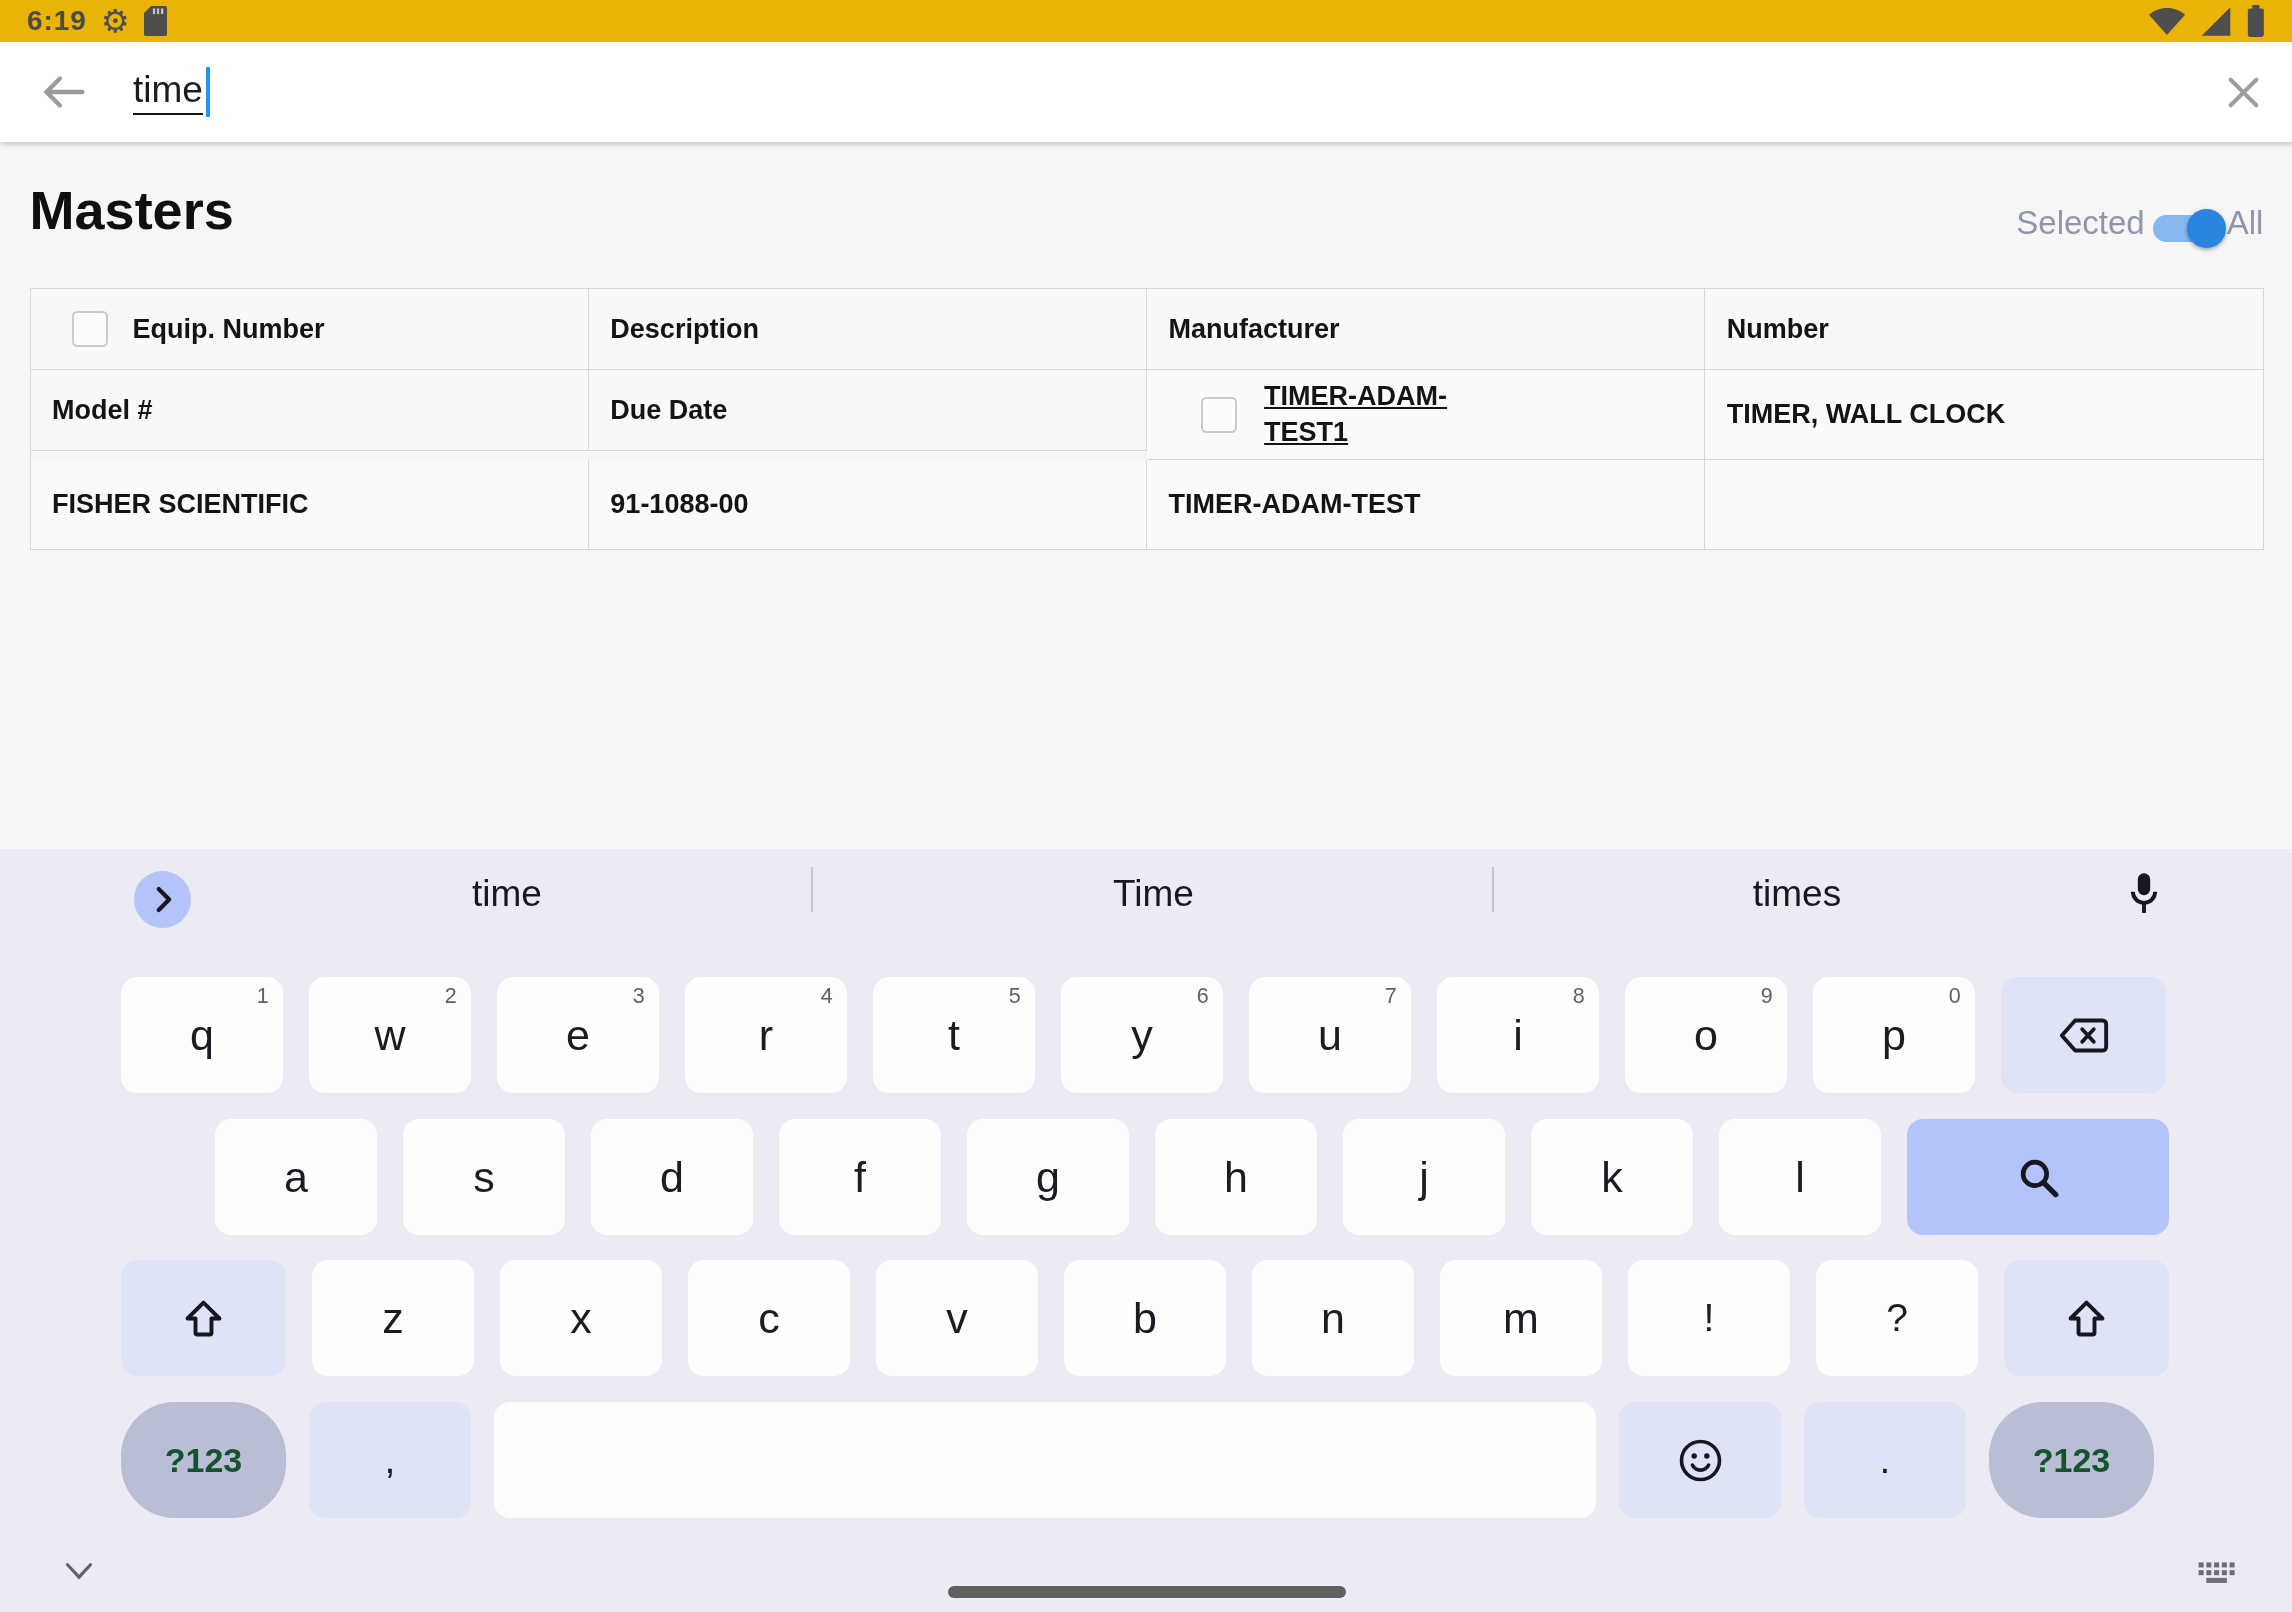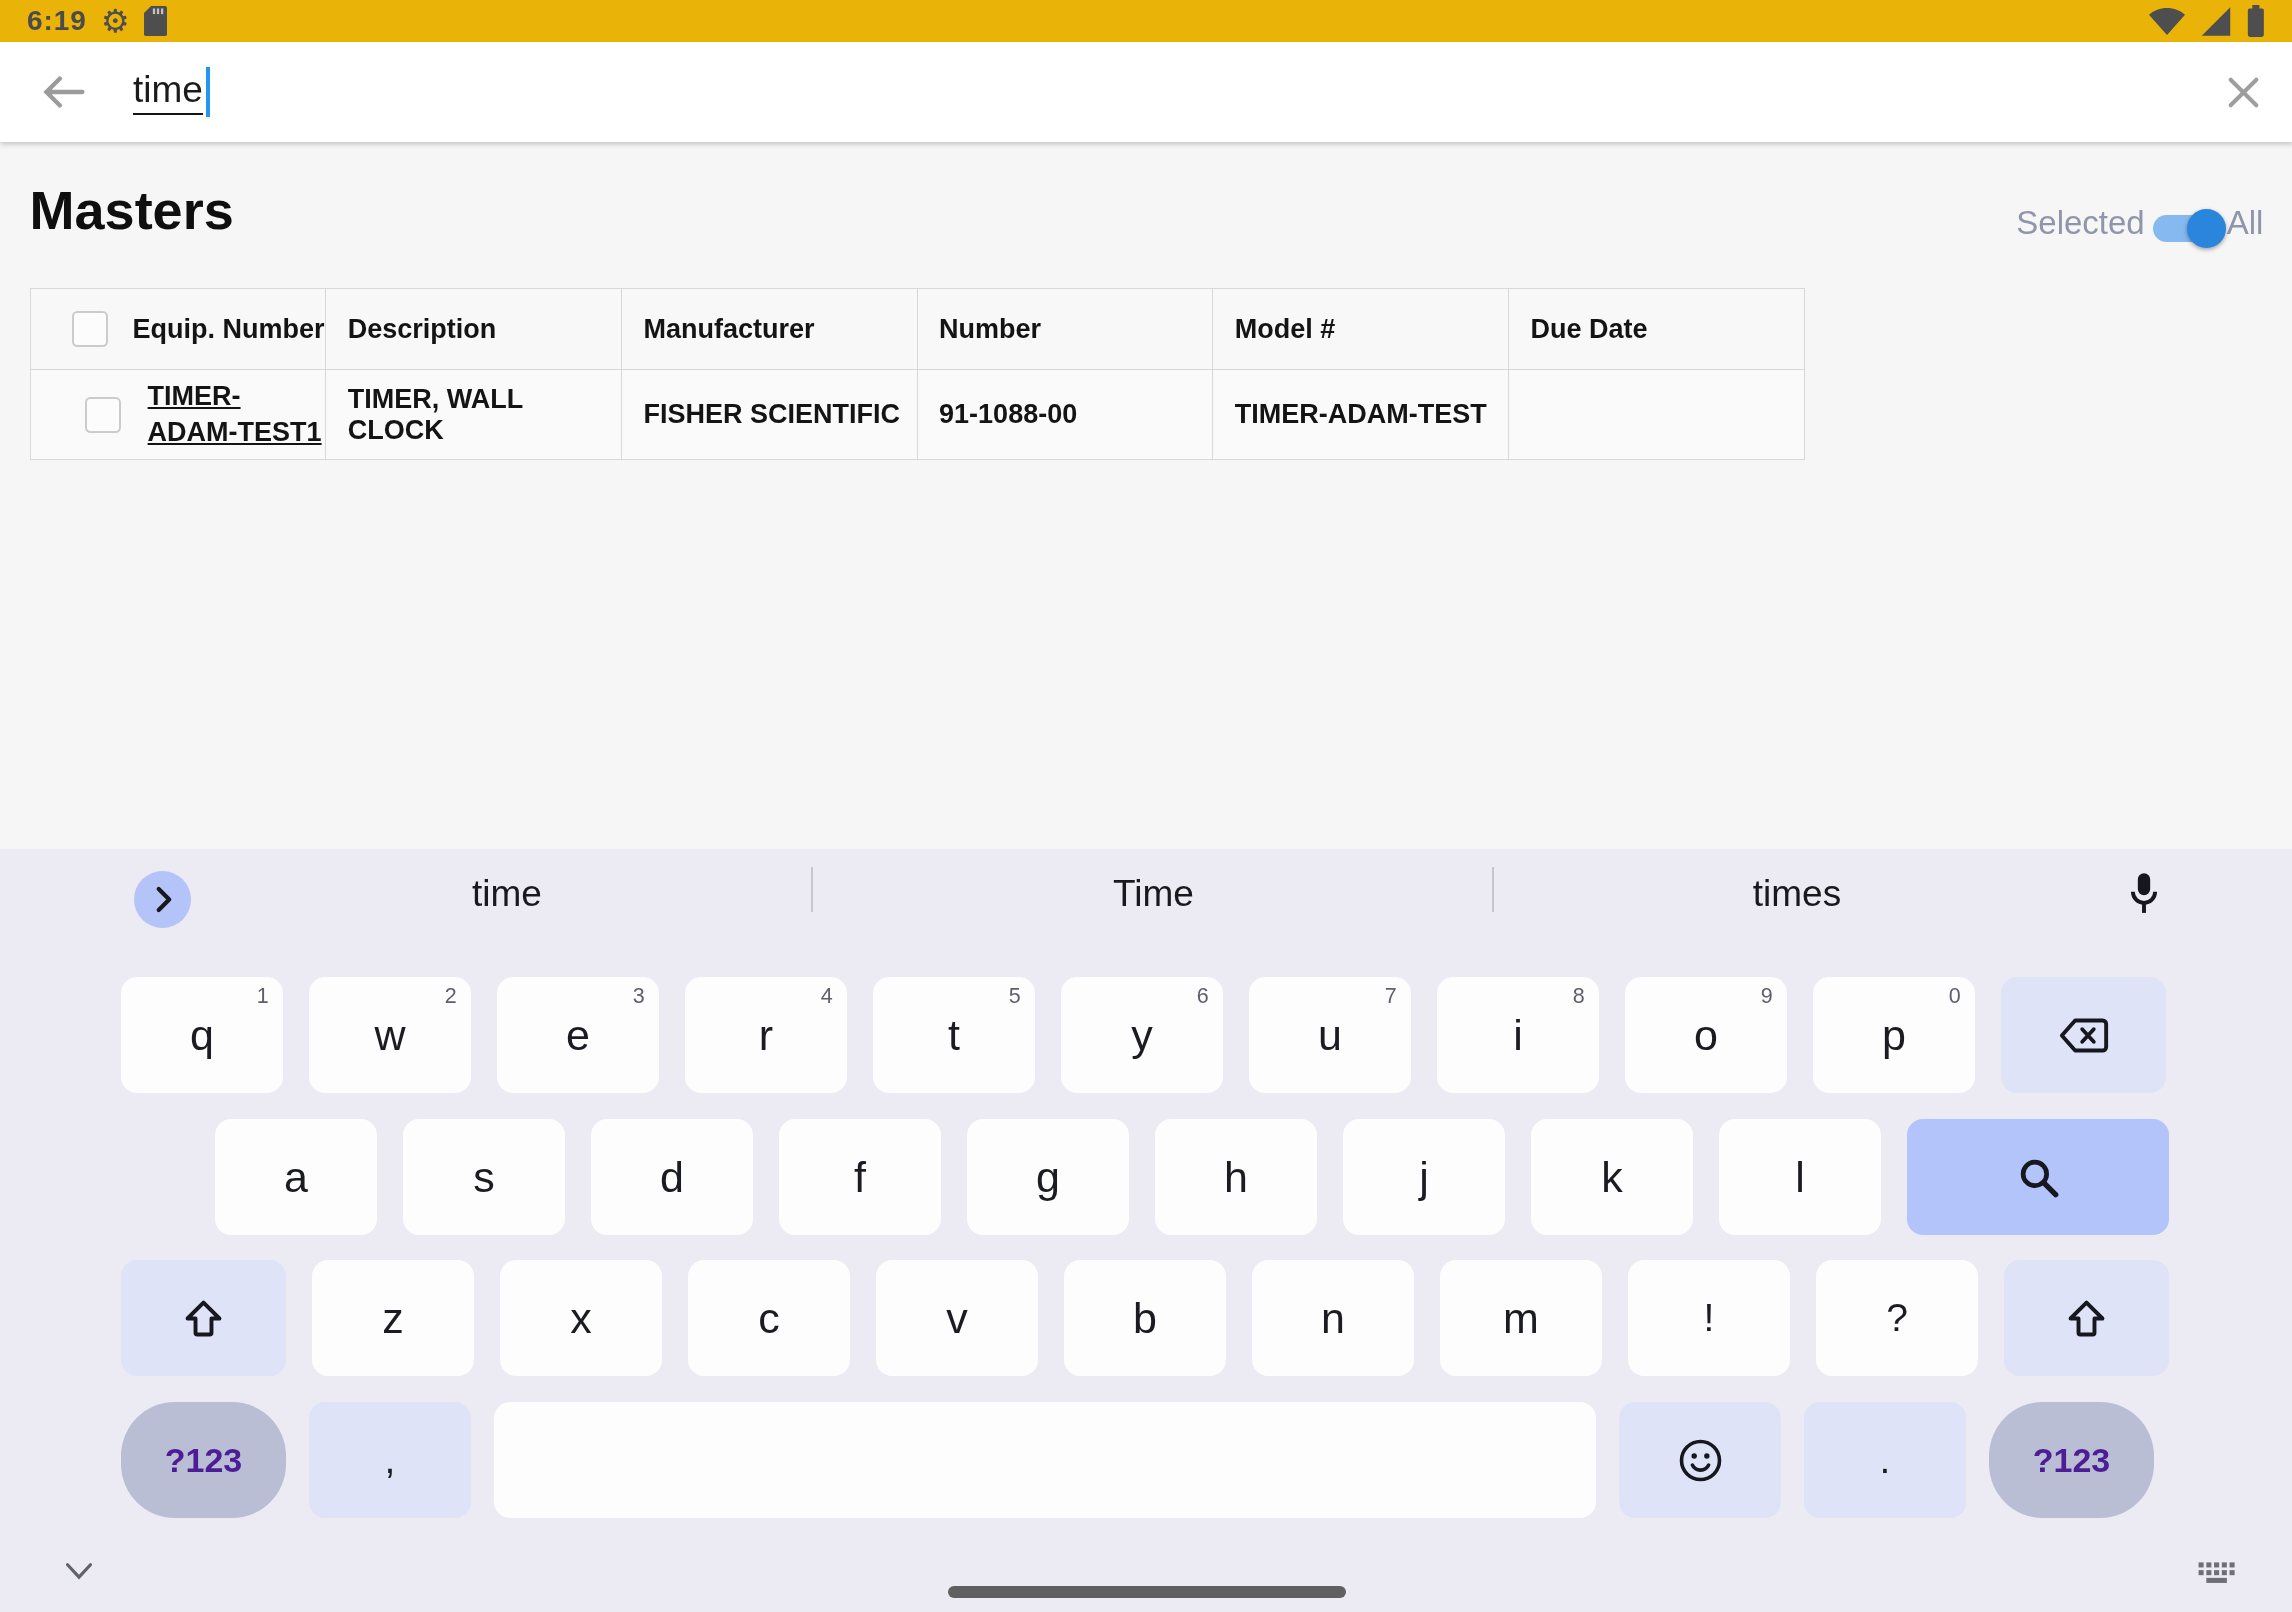--- a/index.html
+++ b/index.html
@@ -27,22 +27,22 @@
   
   .page-title { position:absolute; left:29.6px; top:179px; font-size:54px; font-weight:bold; color:#0f0f0f; }
   .toggle-group { position:absolute; right:29.6px; top:199px; height:43px; display:flex; align-items:flex-end; gap:8px; }
   .toggle-label { font-size:33px; color:#8f96a9; }
   .switch { position:relative; width:66px; height:27px; }
   .switch .track { width:66px; height:27px; border-radius:13.4px; background:#85b9f0; }
   .switch .thumb { position:absolute; right:-7.2px; top:-6.3px; width:39px; height:39px; border-radius:50%;
                    background:#2a86dd; box-shadow:0 1.8px 4.5px rgba(0,0,0,0.35); }
 
   
-  .table { position:absolute; left:29.6px; top:288px; width:1775px; display:grid;
-           grid-template-columns:repeat(6,1fr); border-top:1.8px solid #d8d8d8; border-left:1.8px solid #d8d8d8; }
+  .table { position:absolute; left:29.6px; top:288px; width:2234px; display:grid;
+           grid-template-columns:repeat(4,1fr); border-top:1.8px solid #d8d8d8; border-left:1.8px solid #d8d8d8; }
   .hcell, .dcell { border-right:1.8px solid #d8d8d8; border-bottom:1.8px solid #d8d8d8;
                    display:flex; align-items:center; padding-left:21.5px;
                    font-size:27px; font-weight:bold; color:#141414; }
   .hcell { background:#f8f8f8; height:81px; }
   .dcell { background:#fafafa; height:90px; }
   .hcell.first { padding-left:41px; gap:25px; }
   .dcell.first { padding-left:54px; gap:27px;text-decoration:underline; }
   .checkbox { width:36px; height:36px; flex:none; border:2.7px solid #cbcbcb; border-radius:5.4px; background:#fcfcfc; }
   .equip-label { max-width:215px; line-height:1.3; }
 
@@ -65,21 +65,21 @@
   .r2 { left:215px; top:270px; }
   .r3 { left:121px; top:411px; }
   .r4 { left:121px; top:553px; gap:23px; }
   .key { width:162px; height:116px; background:#fdfdfe; border-radius:16px; position:relative;
          display:flex; align-items:center; justify-content:center;
          font-size:43px; color:#1b1b22; }
   .key .hint { position:absolute; top:7.2px; right:14.3px; font-size:21.5px; color:#5f5f6b; }
   .key.fn { background:#dfe3f7; }
   .key.wide { width:165px; }
   .key.search-key { width:262px; background:#b2c4fa; }
-  .key.sym { width:165px; background:#b9bed5; border-radius:54px; font-size:34px; font-weight:bold; color:#4c1d95; }
+  .key.sym { width:165px; background:#b9bed5; border-radius:54px; font-size:34px; font-weight:bold; color:#14532d; }
   .key.space { width:1102px; }
   .key.punct { font-size:39px; }
 
   
   .kb-collapse { position:absolute; left:59px; top:1557px; width:39px; height:30px;
                  display:flex; align-items:center; justify-content:center; }
   .home-pill { position:absolute; left:948px; top:1586px; width:398px; height:11.6px; border-radius:6.3px; background:#606060; }
   .kb-switch { position:absolute; left:2192px; top:1553px; width:50px; height:43px;
                display:flex; align-items:center; justify-content:center; }
 </style>

